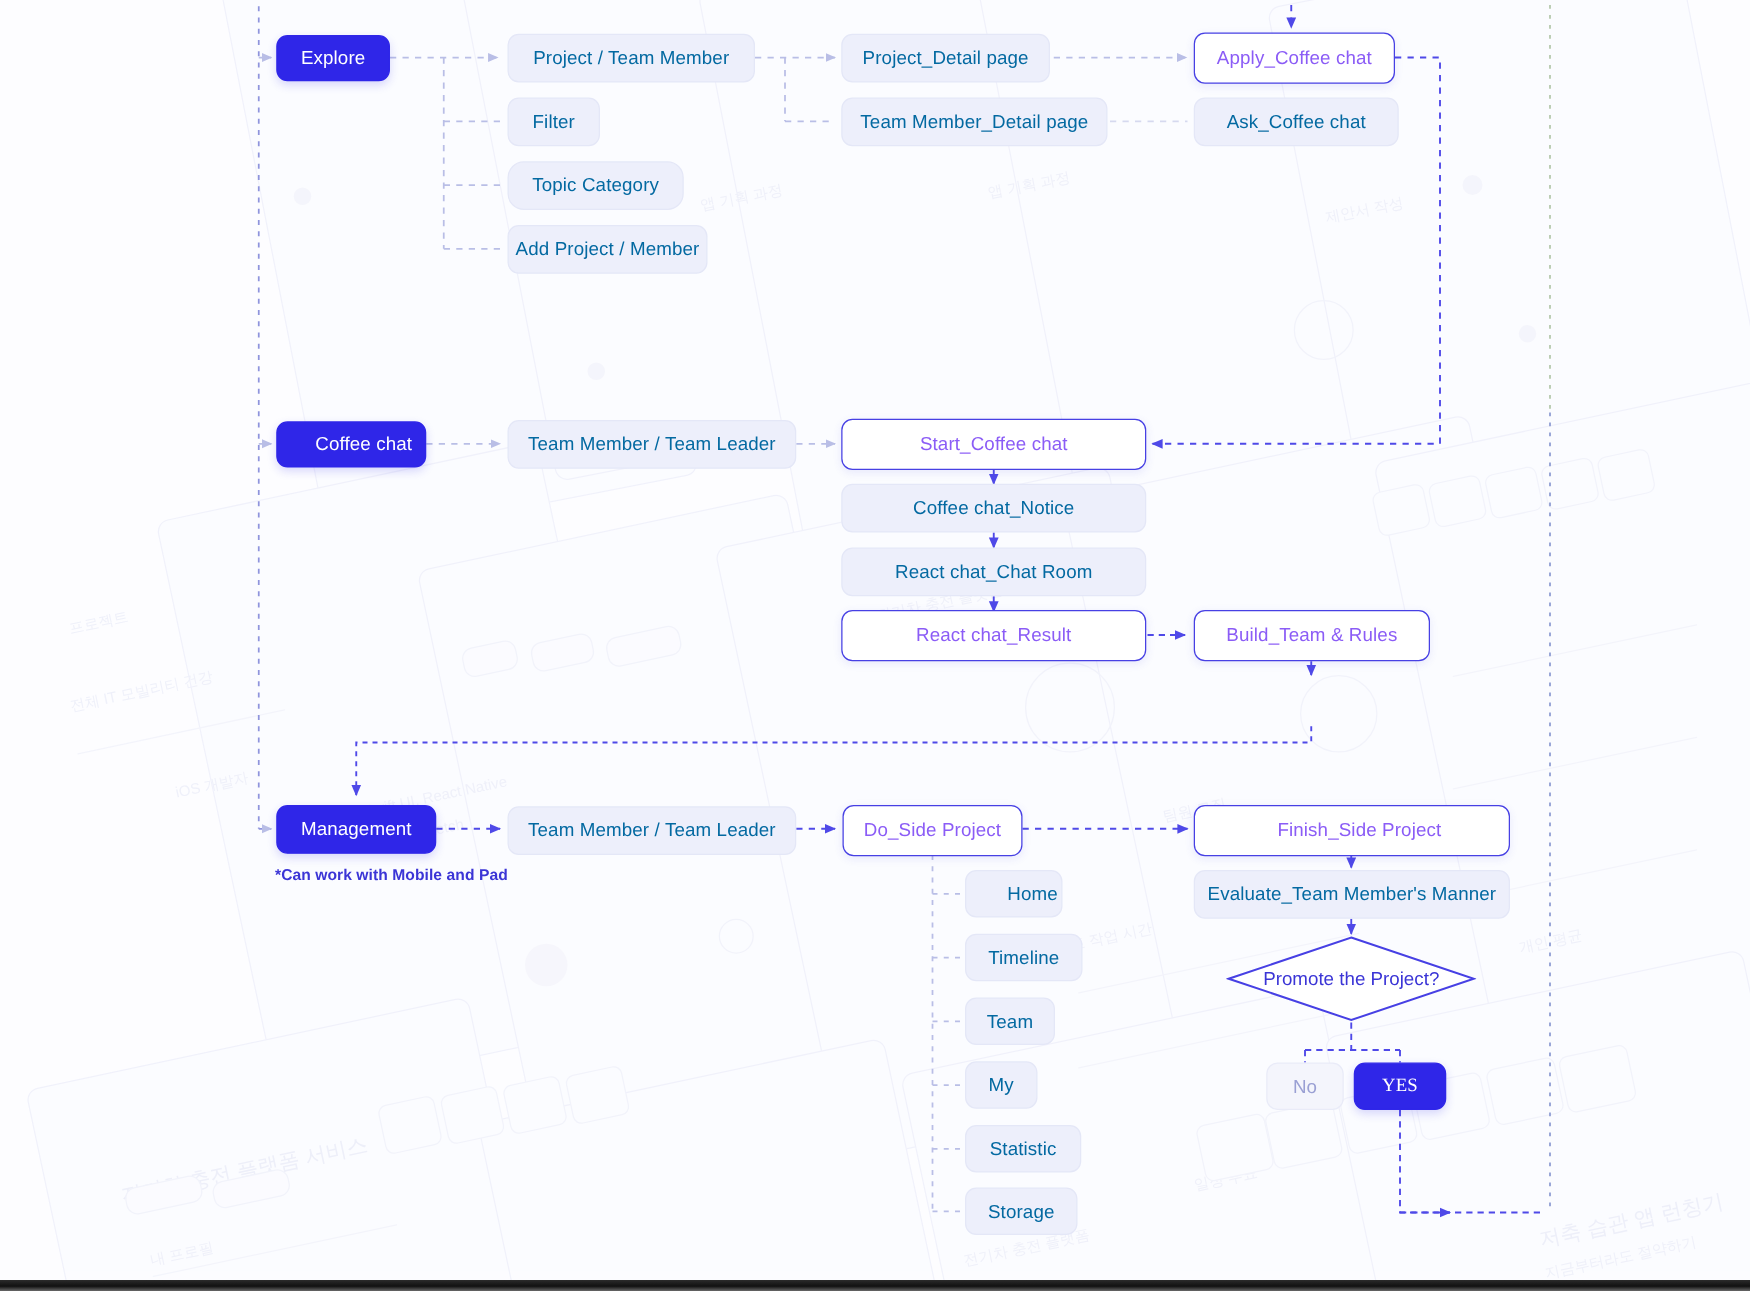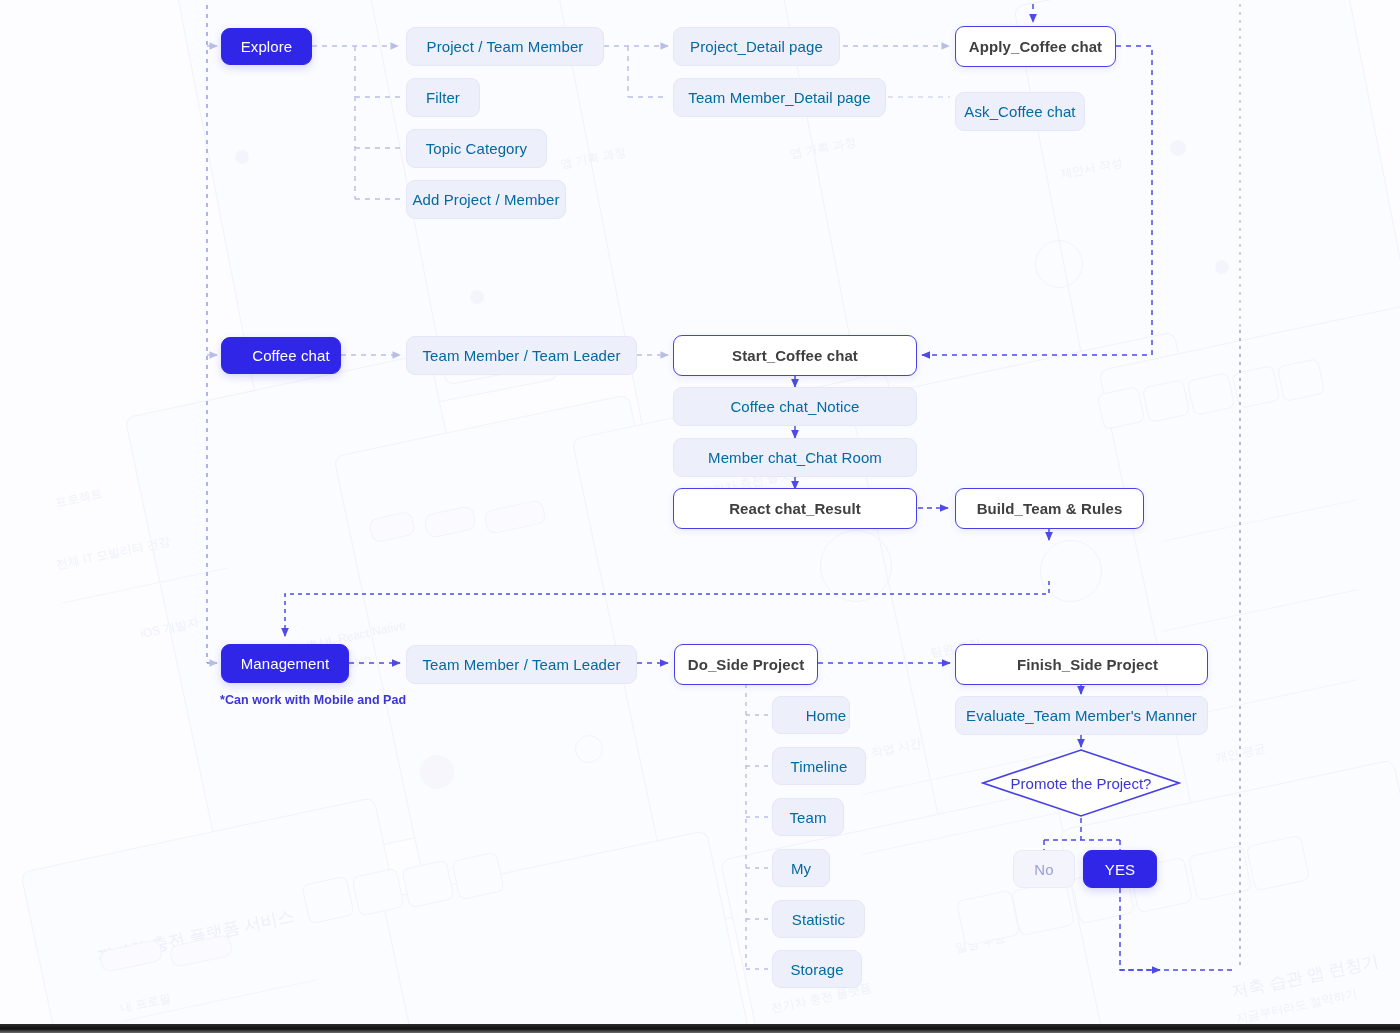--- a/index.html
+++ b/index.html
@@ -31,23 +31,22 @@
     display:flex;align-items:center;justify-content:center;
     border-radius:9px;font-size:15px;letter-spacing:.1px;
     white-space:nowrap;
   }
   .node.solid{
     background:#2f26e8;color:#ffffff;border:1px solid #2f26e8;
     font-weight:500;
     box-shadow:0 3px 8px rgba(47,38,232,.18);
   }
   .node.outline{
-    background:#ffffff;color:#404040;border:1.6px solid #4740e4;
+    background:#ffffff;color:#8b5cf6;border:1.6px solid #4740e4;
     box-shadow:0 2px 7px rgba(70,64,228,.10);
-    font-weight:bold;
   }
   .node.soft{
     background:#edeffb;color:#0369a1;border:1px solid #e4e7f7;
   }
   .node.ghost{
     background:#f4f5fc;color:#9aa0d4;border:1px solid #e9ebf8;
   }
 
   .diamond-wrap{position:absolute;}
   .diamond-wrap .dtext{
@@ -213,35 +212,35 @@
     <path d="M1081,818 L1081,840 M1044,840 L1120,840 M1044,840 L1044,850 M1120,840 L1120,850" stroke="#4f49e8" stroke-width="1.5" stroke-dasharray="5 4" fill="none"></path>
 
     <path d="M1120,888 L1120,970 L1236,970" stroke="#4f49e8" stroke-width="1.5" stroke-dasharray="5 4" fill="none"></path>
     <path d="M1120,970 L1160,970" stroke="#4f49e8" stroke-width="1.5" stroke-dasharray="5 4" fill="none" marker-end="url(#ah)"></path>
   </svg>
 
   <div class="node solid" style="left:221px;top:28px;width:91px;height:37px;">Explore</div>
 
   <div class="node soft" style="left:406px;top:27px;width:198px;height:39px;">Project / Team Member</div>
   <div class="node soft" style="left:406px;top:78px;width:74px;height:39px;">Filter</div>
-  <div class="node soft" style="left:406px;top:129px;width:141px;height:39px;">Topic Category</div>
+  <div class="node soft" style="left:406px;top:129px;width:141px;height:39px;border-radius:13px;">Topic Category</div>
   <div class="node soft" style="left:406px;top:180px;width:160px;height:39px;">Add Project / Member</div>
 
   <div class="node soft" style="left:673px;top:27px;width:167px;height:39px;">Project_Detail page</div>
   <div class="node soft" style="left:673px;top:78px;width:213px;height:39px;">Team Member_Detail page</div>
 
   <div class="node outline" style="left:955px;top:26px;width:161px;height:41px;">Apply_Coffee chat</div>
-  <div class="node soft" style="left:955px;top:92px;width:130px;height:39px;">Ask_Coffee chat</div>
+  <div class="node soft" style="left:955px;top:78px;width:164px;height:39px;">Ask_Coffee chat</div>
 
   <div class="node solid" style="left:221px;top:337px;width:120px;height:37px;padding-left:20px;">Coffee chat</div>
   <div class="node soft" style="left:406px;top:336px;width:231px;height:39px;">Team Member / Team Leader</div>
 
   <div class="node outline" style="left:673px;top:335px;width:244px;height:41px;">Start_Coffee chat</div>
   <div class="node soft" style="left:673px;top:387px;width:244px;height:39px;">Coffee chat_Notice</div>
-  <div class="node soft" style="left:673px;top:438px;width:244px;height:39px;">Member chat_Chat Room</div>
+  <div class="node soft" style="left:673px;top:438px;width:244px;height:39px;">React chat_Chat Room</div>
   <div class="node outline" style="left:673px;top:488px;width:244px;height:41px;">React chat_Result</div>
 
   <div class="node outline" style="left:955px;top:488px;width:189px;height:41px;">Build_Team &amp; Rules</div>
 
   <div class="node solid" style="left:221px;top:644px;width:128px;height:39px;">Management</div>
   <div class="note" style="left:220px;top:693px;">*Can work with Mobile and Pad</div>
 
   <div class="node soft" style="left:406px;top:645px;width:231px;height:39px;">Team Member / Team Leader</div>
 
   <div class="node outline" style="left:674px;top:644px;width:144px;height:41px;">Do_Side Project</div>
@@ -257,16 +256,16 @@
   <div class="node soft" style="left:955px;top:696px;width:253px;height:39px;">Evaluate_Team Member's Manner</div>
 
   <div class="diamond-wrap" style="left:981px;top:748px;width:200px;height:70px;">
     <svg width="200" height="70" viewBox="0 0 200 70" xmlns="http://www.w3.org/2000/svg">
       <polygon points="100,2 198,35 100,68 2,35" fill="#ffffff" stroke="#4740e4" stroke-width="1.6"></polygon>
     </svg>
     <div class="dtext">Promote the Project?</div>
   </div>
 
   <div class="node ghost" style="left:1013px;top:850px;width:62px;height:38px;">No</div>
-  <div class="node solid" style="left:1083px;top:850px;width:74px;height:38px;">YES</div>
+  <div class="node solid" style="left:1083px;top:850px;width:74px;height:38px;font-family:Liberation Serif, serif;">YES</div>
 
   <div id="bottombar"></div>
 </div>
 
 </body></html>

